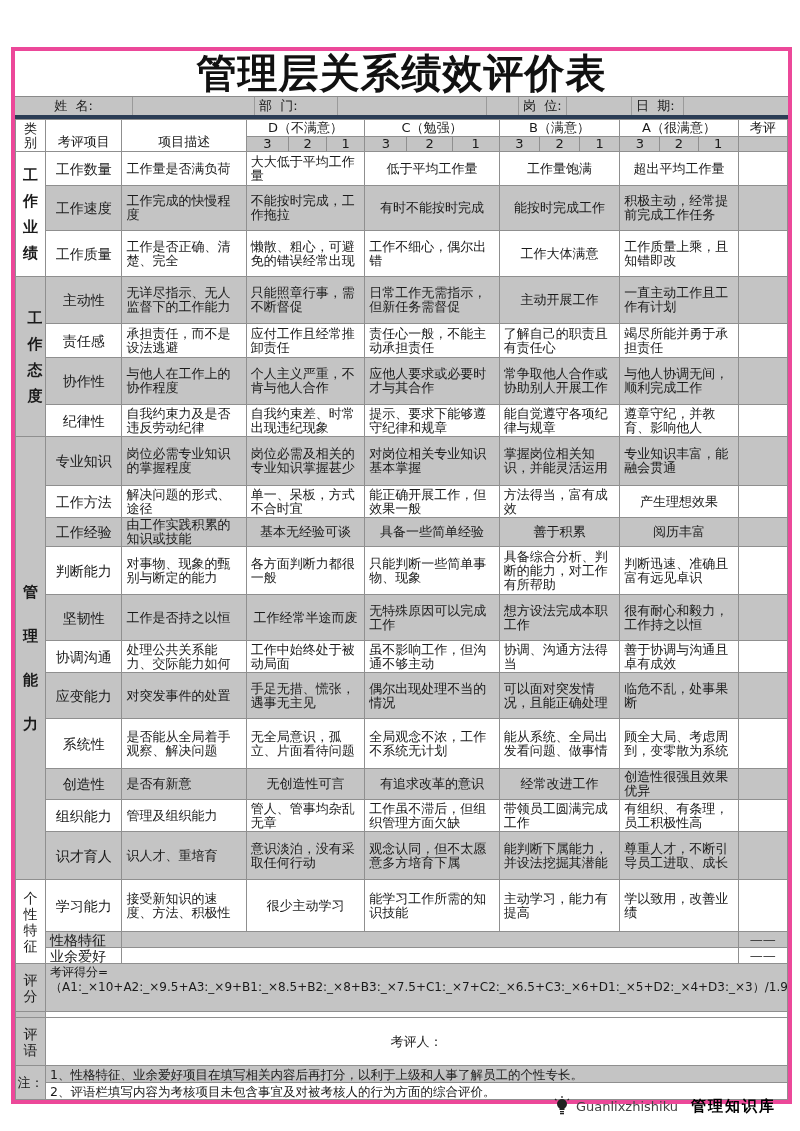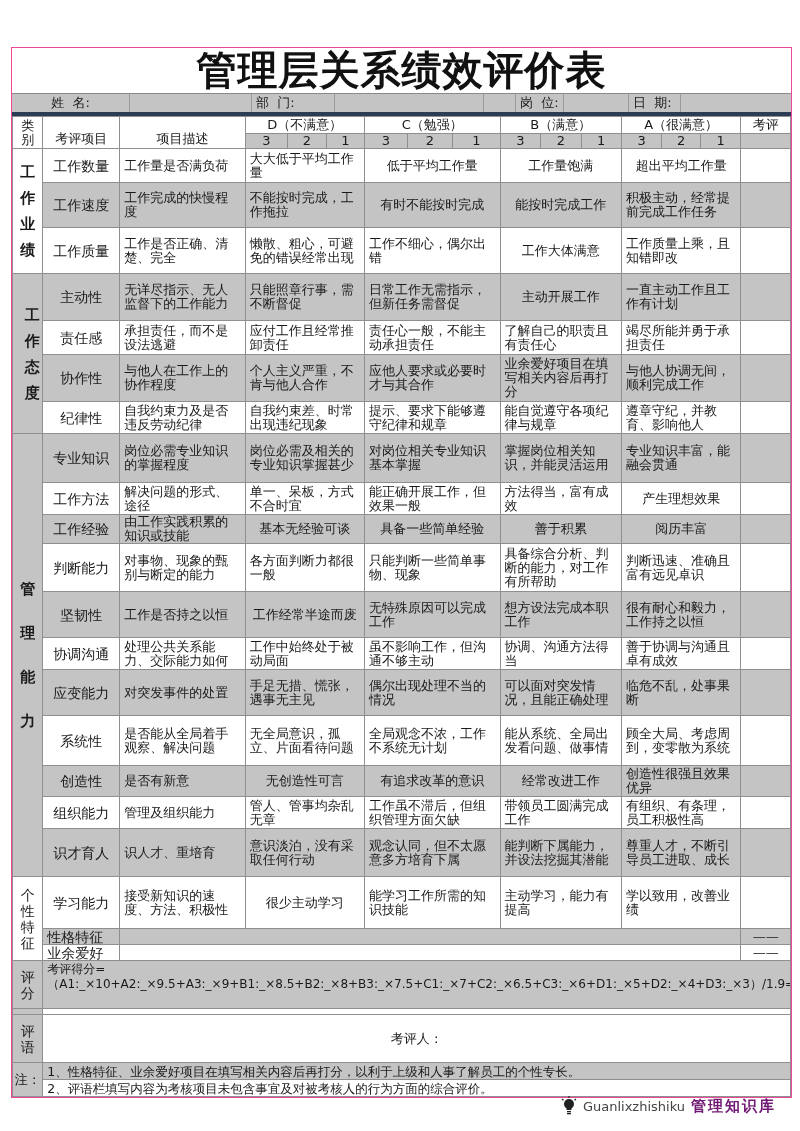--- a/index.html
+++ b/index.html
@@ -1,19 +1,19 @@
 <!DOCTYPE html>
 <html><head>
 <meta charset="utf-8">
 <style>
   html, body { margin: 0; padding: 0; background: #ffffff; }
   body { width: 800px; height: 1131px; position: relative; overflow: hidden;
          font-family: "DejaVu Sans", "Liberation Sans", sans-serif; color: #1a1a1a; }
   .sheet { position: absolute; left: 11px; top: 47px; width: 781px;
-           border: 1px solid #ec4899; box-sizing: border-box; background: #fff; }
+           border: 4px solid #ec4899; box-sizing: border-box; background: #fff; }
   .title { height: 45px; display: flex; align-items: center; justify-content: center;
            font-size: 40px; font-weight: bold; letter-spacing: 1px; color: #111; }
   .info { display: grid; grid-template-columns: 118px 122px 83px 149px 32px 48px 65px 52px 112px;
           height: 18px; background: #c4c4c4; font-size: 13px; border-top: 1px solid #8a8a8a; }
   .info > div { border-right: 1px solid #9a9a9a; display: flex; align-items: center; padding-left: 4px; white-space: pre; }
   .info > div:last-child { border-right: none; }
   .info .c { justify-content: center; padding-left: 0; }
   .blueline { height: 4px; background: #2b3d55; }
   table { border-collapse: collapse; width: 100%; table-layout: fixed; }
   td { border: 1px solid #8f8f8f; font-size: 13px; line-height: 14px; vertical-align: middle; padding: 0 4px; overflow: hidden; }
@@ -24,21 +24,21 @@
   td.item { text-align: center; font-size: 14px; }
   .hdr td { text-align: center; font-size: 13px; padding: 0; }
   .gray { background: #c4c4c4; }
   .white { background: #ffffff; }
   .dash { text-align: center; color: #333; }
   .formula { font-size: 12px; line-height: 15px; vertical-align: top; padding-top: 1px; }
   .center { text-align: center; }
   .note td { font-size: 12.5px; line-height: 15px; }
   .brand { position: absolute; right: 24px; top: 1096px; display: flex; align-items: center; gap: 6px;
            font-size: 13px; color: #444; }
-  .brand .cn { font-family: "DejaVu Serif", serif; font-weight: bold; font-size: 15px; color: #701a75; letter-spacing: 2px; }
+  .brand .cn { font-family: "DejaVu Serif", serif; font-weight: bold; font-size: 15px; color: #000000; letter-spacing: 2px; margin-left: 7px; }
 </style>
 </head>
 <body>
 
 <div class="sheet">
   <div class="title">管理层关系绩效评价表</div>
 
   <div class="info">
     <div class="c">姓  名:</div>
     <div></div>
@@ -143,21 +143,21 @@
           <td class="sh" colspan="3">责任心一般，不能主动承担责任</td>
           <td class="sh" colspan="3">了解自己的职责且有责任心</td>
           <td class="sh" colspan="3">竭尽所能并勇于承担责任</td>
           <td class="sh"></td>
         </tr>
         <tr class="g" style="height:47px">
           <td class="item sh">协作性</td>
           <td class="sh">与他人在工作上的协作程度</td>
           <td class="sh" colspan="3">个人主义严重，不肯与他人合作</td>
           <td class="sh" colspan="3">应他人要求或必要时才与其合作</td>
-          <td class="sh" colspan="3">业余爱好项目在填写相关内容后再打分</td>
+          <td class="sh" colspan="3">常争取他人合作或协助别人开展工作</td>
           <td class="sh" colspan="3">与他人协调无间，顺利完成工作</td>
           <td class="sh"></td>
         </tr>
         <tr class="w" style="height:32px">
           <td class="item sh">纪律性</td>
           <td class="sh">自我约束力及是否违反劳动纪律</td>
           <td class="sh" colspan="3">自我约束差、时常出现违纪现象</td>
           <td class="sh" colspan="3">提示、要求下能够遵守纪律和规章</td>
           <td class="sh" colspan="3">能自觉遵守各项纪律与规章</td>
           <td class="sh" colspan="3">遵章守纪，并教育、影响他人</td>

